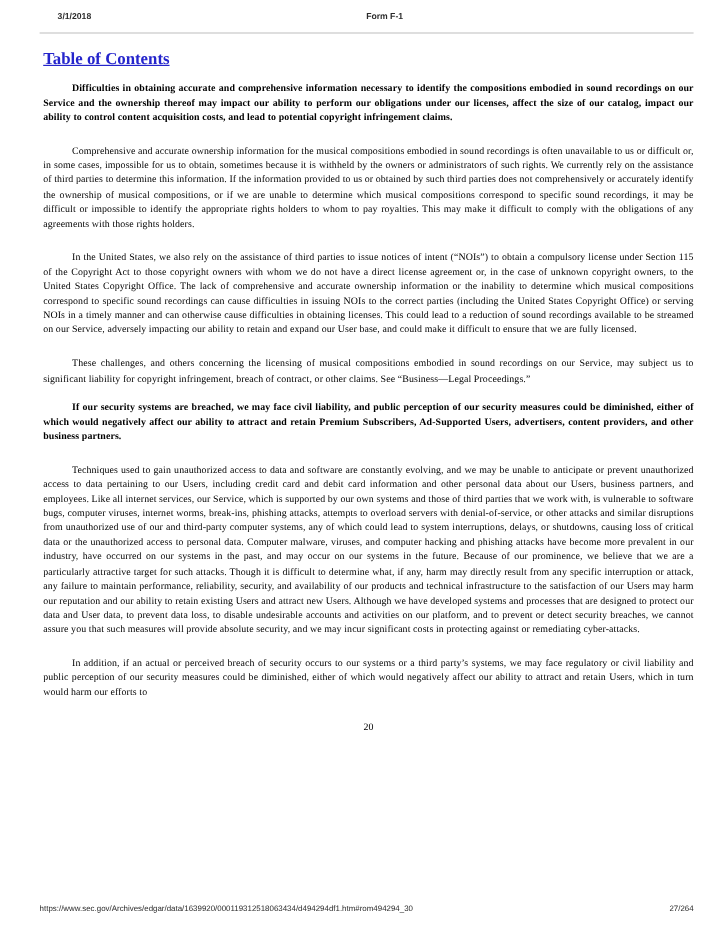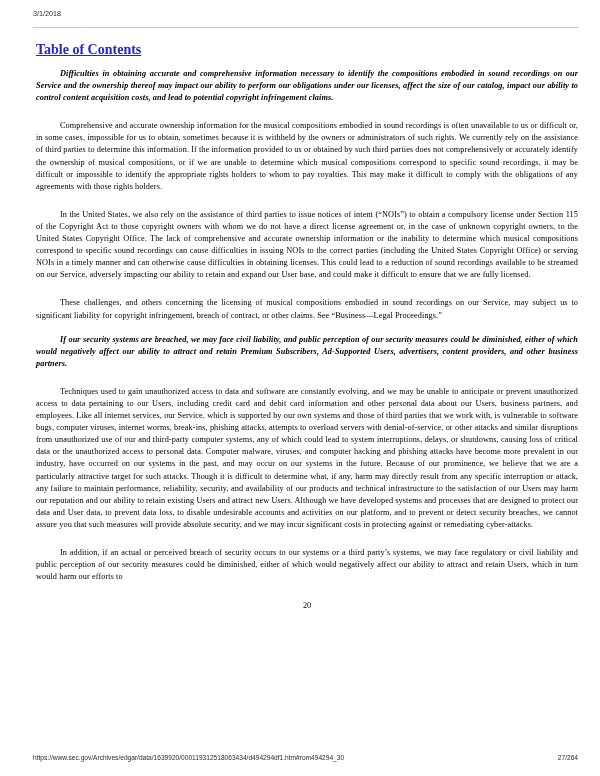--- a/index.html
+++ b/index.html
@@ -14,26 +14,27 @@
     position: relative;
     font-family: "Liberation Serif", "DejaVu Serif", serif;
     color: #000000;
     overflow: hidden;
   }
 
   
   .page-header {
     position: absolute;
     top: 9px;
-    left: 33px;
+    left: 48px;
     width: 545px;
     height: 14px;
     font-family: "Liberation Sans", sans-serif;
     font-size: 7.2px;
     color: #2b2b2b;
+    font-weight: bold;
   }
   .page-header .hdr-date {
     position: absolute;
     left: 0;
     top: 0;
     white-space: nowrap;
   }
   .page-header .hdr-title {
     position: absolute;
     left: 0;
@@ -78,21 +79,20 @@
     text-indent: 24px;
     letter-spacing: 0.01em;
   }
   p.risk-heading {
     margin: 0 0 9px 0;
     font-size: 8.25px;
     line-height: 12.1px;
     text-align: justify;
     text-indent: 24px;
     font-weight: bold;
-    font-style: italic;
     letter-spacing: 0.01em;
   }
   p.spacer-before {
     margin-top: 12px;
   }
 
   .page-number {
     margin-top: 17px;
     text-align: center;
     font-size: 8.25px;
@@ -121,20 +121,21 @@
     right: 0;
     top: 0;
     white-space: nowrap;
   }
 </style>
 </head>
 <body>
 
 <div class="page-header">
   <span class="hdr-date">3/1/2018</span>
+  <span class="hdr-title">Form F-1</span>
 </div>
 
 <div class="header-rule"></div>
 
 <div class="doc">
 
   <a class="toc-link" href="#">Table of Contents</a>
 
   <div id="content-blocks">
       <p class="risk-heading">Difficulties in obtaining accurate and comprehensive information necessary to identify the compositions embodied in sound recordings on our Service and the ownership thereof may impact our ability to perform our obligations under our licenses, affect the size of our catalog, impact our ability to control content acquisition costs, and lead to potential copyright infringement claims.</p>

